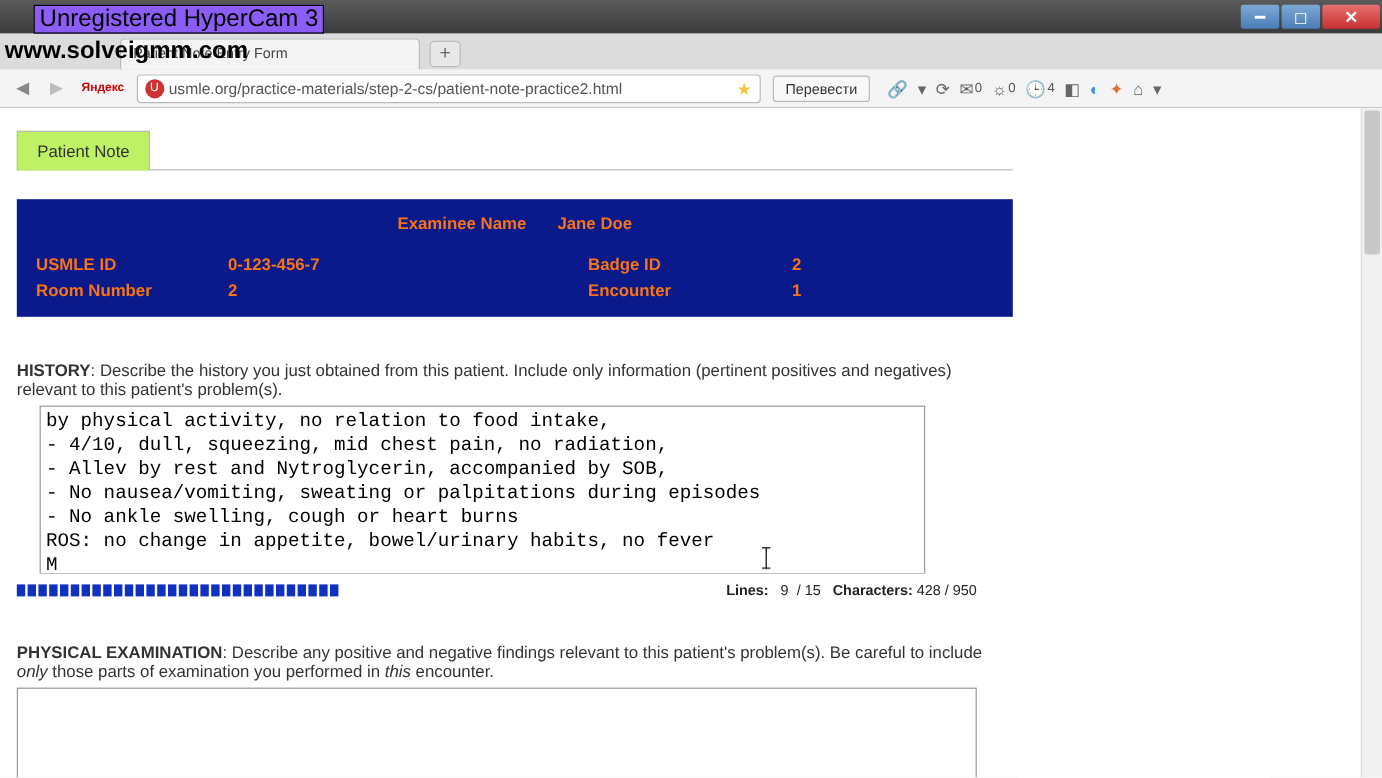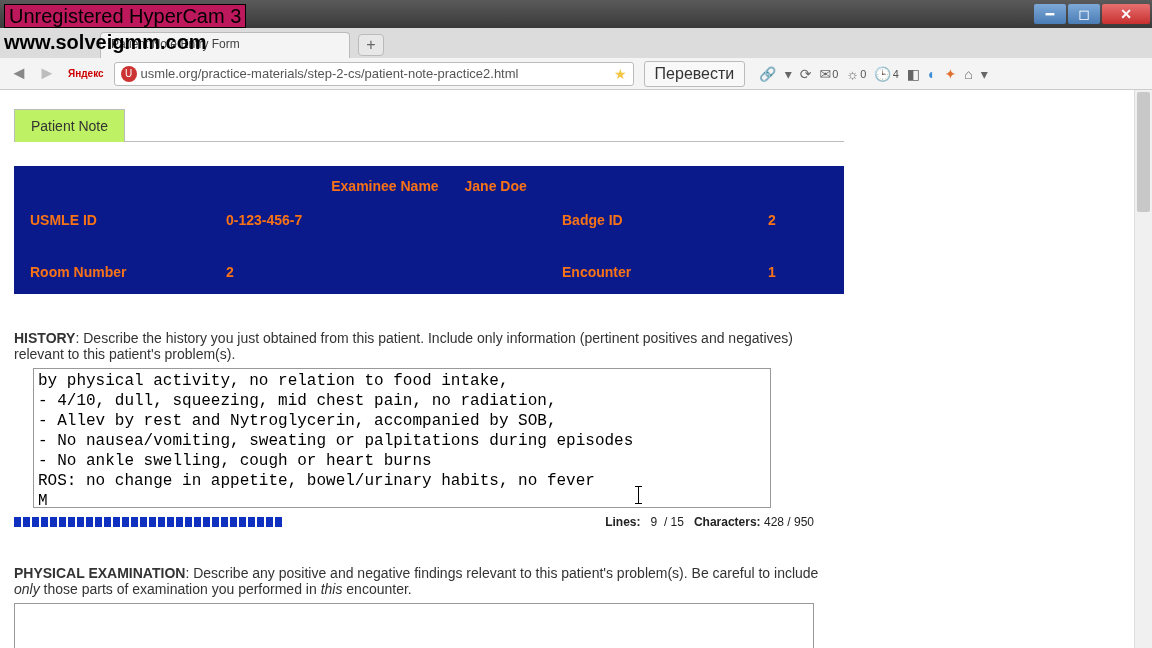--- a/index.html
+++ b/index.html
@@ -76,26 +76,27 @@
   top: 0;
   left: 0;
   font-family: Arial, sans-serif;
   font-size: 24px;
   z-index: 1000;
   pointer-events: none;
   line-height: 1.1;
   padding: 2px 4px;
 }
 .overlay-line1 {
-  background: #be185d;
+  background: #8b5cf6;
   color: #000;
   border: 1px solid #000;
   display: inline-block;
   padding: 0 4px;
   font-size: 20px;
+  margin-left: 24px;
 }
 .overlay-line2 {
   color: #000;
   font-size: 20px;
   font-weight: bold;
 }
 
 .addr-row {
   height: 32px;
   background: #f4f4f4;
@@ -147,21 +148,21 @@
   color: #555;
   position: relative;
 }
 .url-text { flex: 1; white-space: nowrap; overflow: hidden; }
 .url-star { color: #f2c744; font-size: 14px; margin-left: 6px; }
 .translate-btn {
   padding: 3px 10px;
   border: 1px solid #bbb;
   border-radius: 3px;
   background: #f8f8f8;
-  font-size: 16px;
+  font-size: 12px;
   color: #333;
   cursor: pointer;
   margin-left: 4px;
 }
 .toolbar-icons {
   display: flex;
   align-items: center;
   gap: 8px;
   margin-left: 8px;
   font-size: 14px;
@@ -231,21 +232,20 @@
   text-align: center;
   margin-bottom: 18px;
 }
 .info-top-label { font-weight: bold; display: inline-block; margin-right: 22px; }
 .info-top-value { font-weight: bold; display: inline-block; }
 .info-grid {
   display: grid;
   grid-template-columns: 160px 300px 170px 60px;
   row-gap: 6px;
   font-weight: bold;
-  gap: 36px;
 }
 
 .section {
   margin-top: 36px;
   font-size: 14px;
   color: #333;
 }
 .section-label { font-family: Verdana, Geneva, sans-serif; }
 .section-title { font-weight: bold; }
 .section-desc { font-weight: normal; }

